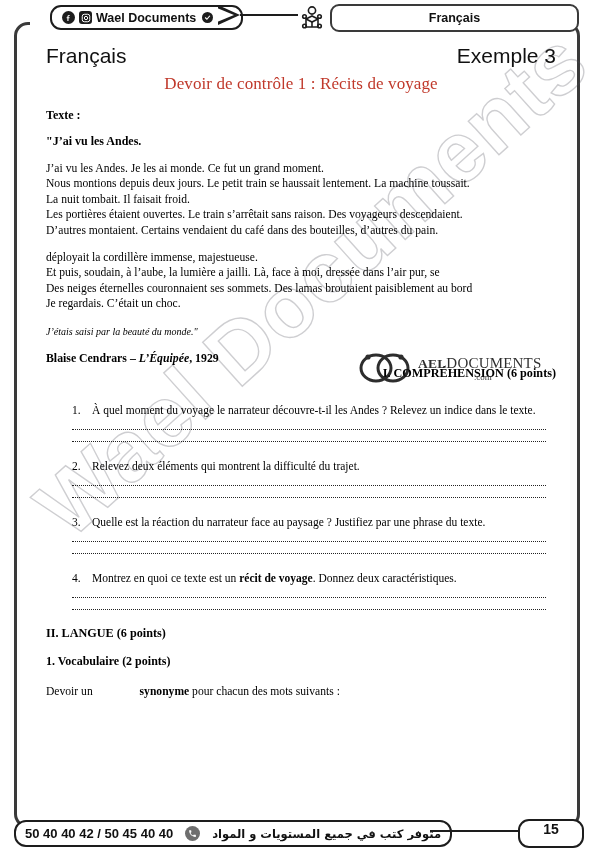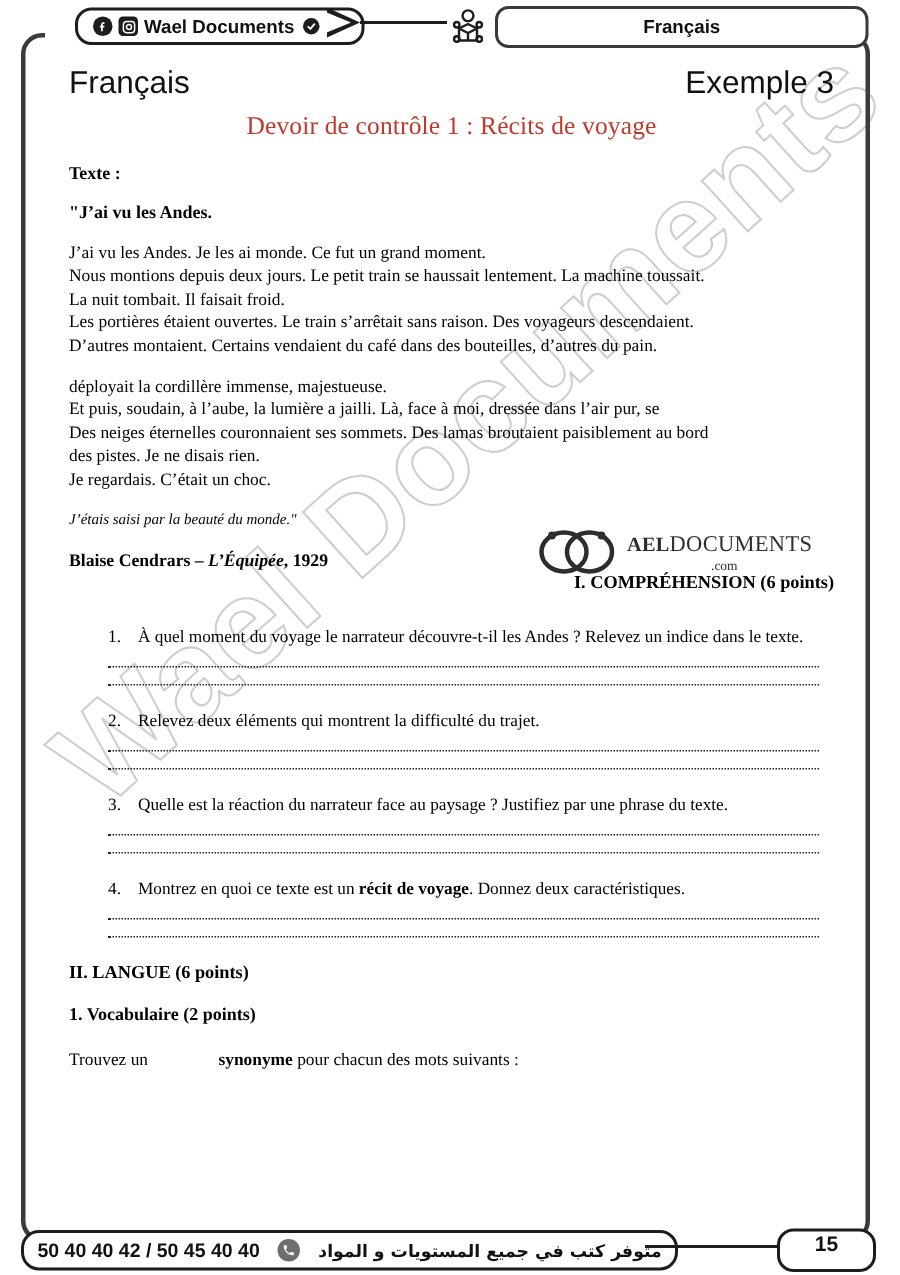--- a/index.html
+++ b/index.html
@@ -293,21 +293,20 @@
     <div>Nous montions depuis deux jours. Le petit train se haussait lentement. La machine toussait.</div>
     <div>La nuit tombait. Il faisait froid.</div>
     <div>Les portières étaient ouvertes. Le train s’arrêtait sans raison. Des voyageurs descendaient.</div>
     <div>D’autres montaient. Certains vendaient du café dans des bouteilles, d’autres du pain.</div>
   </div>
 
   <div class="para">
     <div>déployait la cordillère immense, majestueuse.</div>
     <div>Et puis, soudain, à l’aube, la lumière a jailli. Là, face à moi, dressée dans l’air pur, se</div>
     <div>Des neiges éternelles couronnaient ses sommets. Des lamas broutaient paisiblement au bord</div>
-    <div>des pistes. Je ne disais rien.</div>
     <div>Je regardais. C’était un choc.</div>
   </div>
 
   <div class="single">J’étais saisi par la beauté du monde."</div>
 
   <div class="attrib">
     <span>Blaise Cendrars – </span><i>L’Équipée</i><span>, 1929</span>
   </div>
 
   <div class="section-h">I. COMPRÉHENSION (6 points)</div>
@@ -349,21 +348,21 @@
         <span class="qnum">4.</span>
         <span class="qtext"><span>Montrez en quoi ce texte est un </span><b>récit de voyage</b><span>. Donnez deux caractéristiques.</span></span>
       </div>
       <div class="dots"></div>
       <div class="dots second"></div>
     </li>
   </ul>
 
   <div class="lang-h">II. LANGUE (6 points)</div>
   <div class="vocab-h">1. Vocabulaire (2 points)</div>
-  <div class="trouvez"><span>Trouvez un </span><b>synonyme</b><span> pour chacun des mots suivants :</span></div>
+  <div class="trouvez"><span>Devoir un </span><b>synonyme</b><span> pour chacun des mots suivants :</span></div>
 
 </div>
 
 <div class="wm-logo">
   <svg width="60" height="40" viewBox="0 0 60 40">
     <ellipse cx="20" cy="20" rx="15" ry="13" fill="none" stroke="#111" stroke-width="3"></ellipse>
     <ellipse cx="37" cy="20" rx="15" ry="13" fill="none" stroke="#111" stroke-width="3"></ellipse>
     <circle cx="12" cy="9" r="2.6" fill="#111"></circle>
     <circle cx="45" cy="9" r="2.6" fill="#111"></circle>
   </svg>

